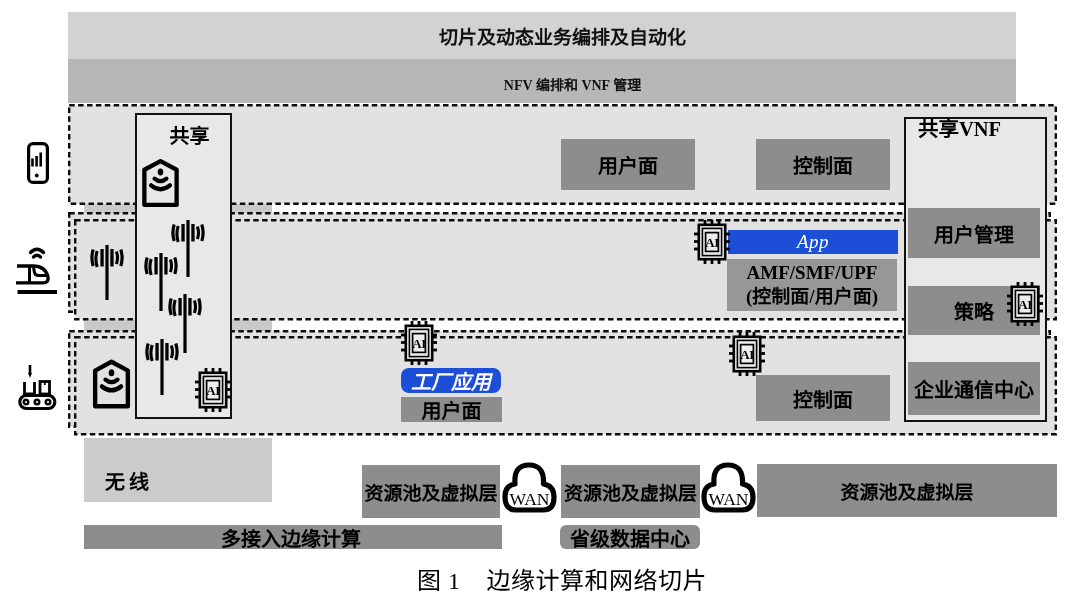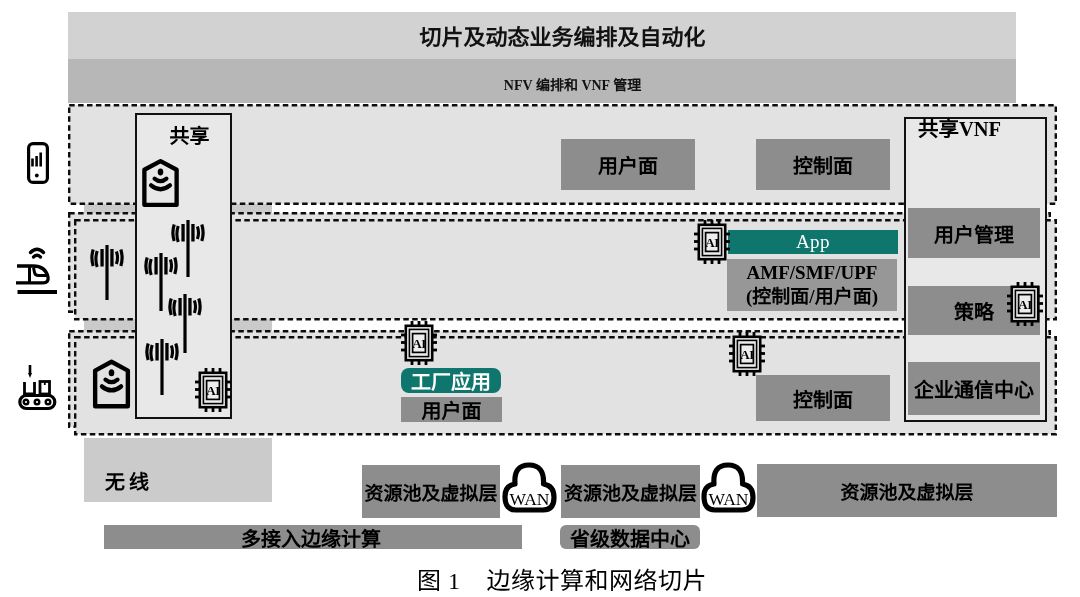--- a/index.html
+++ b/index.html
@@ -3,31 +3,31 @@
 <meta charset="utf-8">
 <style>
 html,body{margin:0;padding:0;background:#fff;}
 #stage{position:relative;width:1080px;height:597px;background:#fff;overflow:hidden;
   font-family:"Liberation Serif",serif;}
 .abs{position:absolute;}
 .bar{position:absolute;display:flex;align-items:center;justify-content:center;
   font-weight:bold;color:#111;}
 .gbox{position:absolute;background:#8d8d8d;display:flex;align-items:center;justify-content:center;
   font-weight:bold;color:#000;font-size:20px;}
-.bbox{position:absolute;background:#0f766e;display:flex;align-items:center;justify-content:center;
-  color:#fff;font-size:20px;}
+.bbox{position:absolute;background:#1d4ed8;display:flex;align-items:center;justify-content:center;
+  color:#fff;font-size:20px;font-style:italic;}
 svg{position:absolute;overflow:visible;}
 </style>
 </head>
 <body>
 <div id="stage">
 
   <div class="abs" style="left:68px;top:12px;width:948px;height:47px;background:#d2d2d2;"></div>
   <div class="abs" style="left:68px;top:59px;width:948px;height:44px;background:#b7b7b7;"></div>
-  <div class="bar" style="left:68px;top:12px;width:989px;height:40px;font-size:22px;padding-top:6px;box-sizing:border-box;">切片及动态业务编排及自动化</div>
+  <div class="bar" style="left:68px;top:12px;width:989px;height:40px;font-size:19px;padding-top:6px;box-sizing:border-box;">切片及动态业务编排及自动化</div>
   <div class="bar" style="left:78px;top:59px;width:989px;height:44px;font-size:14px;padding-top:5px;box-sizing:border-box;">NFV 编排和 VNF 管理</div>
 
   <div class="abs" style="left:84px;top:204px;width:188px;height:230px;background:#cacaca;"></div>
   <div class="abs" style="left:84px;top:438px;width:188px;height:64px;background:#cbcbcb;"></div>
 
   <svg style="left:0;top:0;" width="1080" height="597" viewBox="0 0 1080 597">
     <g fill="#e2e2e2" stroke="#0d0d0d" stroke-width="2.4" stroke-dasharray="5.5 3.4">
       <rect x="69.2" y="105.2" width="986.6" height="98.6"></rect>
       <rect x="69.2" y="213.2" width="980.6" height="98.6"></rect>
       <rect x="75.2" y="220.2" width="980.6" height="99"></rect>
@@ -55,21 +55,21 @@
   <div class="abs" style="left:904px;top:117px;width:143px;height:305px;background:#e8e8e8;border:2.5px solid #111;box-sizing:border-box;"></div>
   <div class="abs" style="left:904px;top:112px;width:111px;text-align:center;font-weight:bold;font-size:20.5px;">共享VNF</div>
   <div class="gbox" style="left:908px;top:208px;width:132px;height:50px;">用户管理</div>
   <div class="gbox" style="left:908px;top:286px;width:132px;height:49px;">策略</div>
   <div class="gbox" style="left:908px;top:362px;width:132px;height:53px;">企业通信中心</div>
 
   <div class="abs" style="left:105px;top:466px;font-weight:bold;font-size:20px;letter-spacing:4px;">无线</div>
   <div class="gbox" style="left:362px;top:465px;width:138px;height:53px;font-size:19px;">资源池及虚拟层</div>
   <div class="gbox" style="left:561px;top:465px;width:139px;height:53px;font-size:19px;">资源池及虚拟层</div>
   <div class="gbox" style="left:757px;top:464px;width:300px;height:53px;font-size:19px;">资源池及虚拟层</div>
-  <div class="gbox" style="left:84px;top:525px;width:418px;height:24px;background:#8d8d8d;padding-right:4px;box-sizing:border-box;margin-left:20px;">多接入边缘计算</div>
+  <div class="gbox" style="left:84px;top:525px;width:418px;height:24px;background:#8d8d8d;padding-right:4px;box-sizing:border-box;">多接入边缘计算</div>
   <div class="gbox" style="left:560px;top:525px;width:140px;height:24px;background:#8d8d8d;border-radius:6px;">省级数据中心</div>
 
   <div class="abs" style="left:417px;top:561px;font-size:24px;letter-spacing:0.5px;">图 1&nbsp;&nbsp;&nbsp;&nbsp;边缘计算和网络切片</div>
 
   <svg style="left:27px;top:142px;" width="22" height="42" viewBox="0 0 22 42">
     <rect x="1.6" y="1.6" width="18.8" height="38.8" rx="4.5" fill="none" stroke="#000" stroke-width="3.2"></rect>
     <rect x="4.2" y="16.5" width="2.6" height="8" fill="#000"></rect>
     <rect x="8.3" y="14" width="2.6" height="10.5" fill="#000"></rect>
     <rect x="12.4" y="10.5" width="2.6" height="14" fill="#000"></rect>
     <circle cx="9.8" cy="33.5" r="1.9" fill="#000"></circle>

